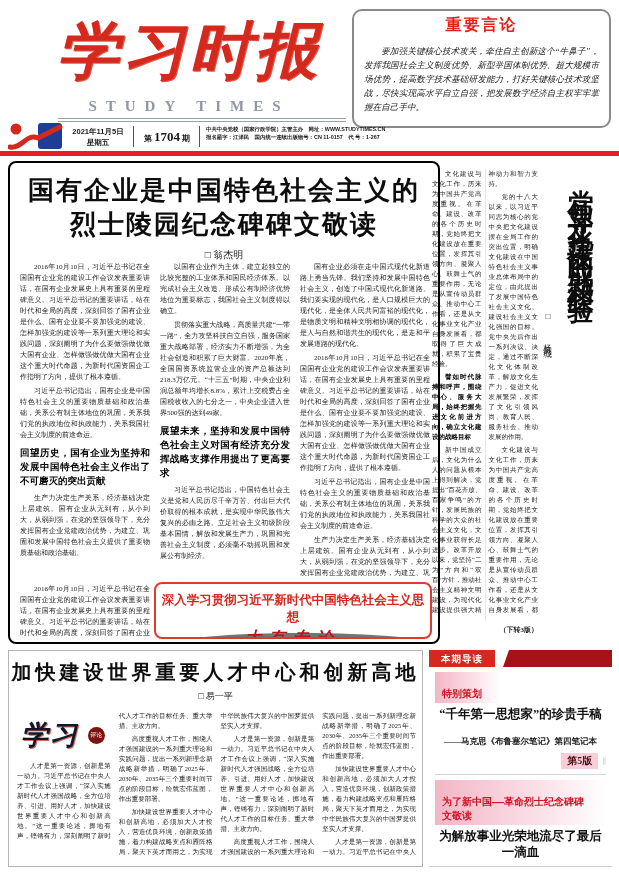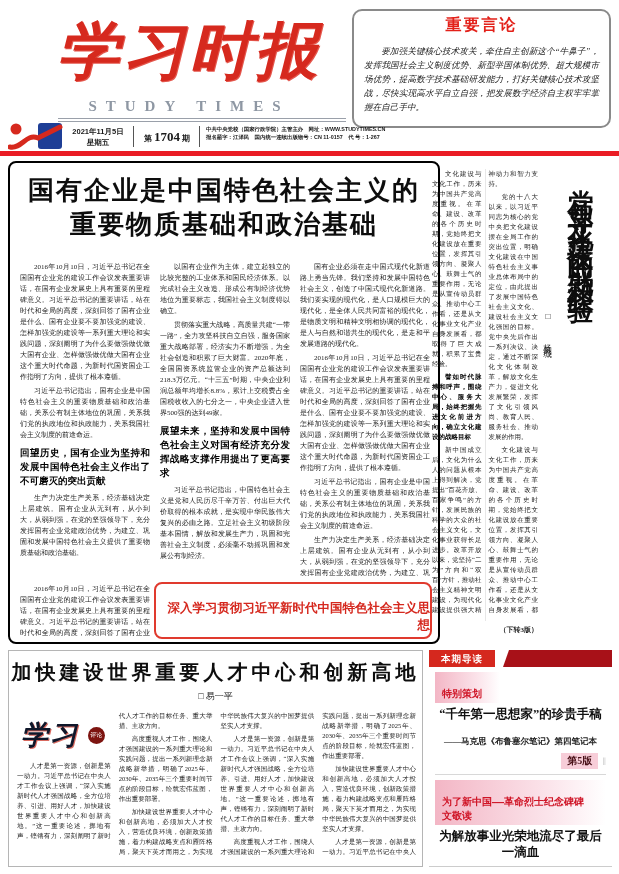--- a/index.html
+++ b/index.html
@@ -65,22 +65,22 @@
   .main-cols p, .stub p, .ra-cols p, .bot-cols p { margin:0 0 3px; text-indent:2em; }
   p.sub-h { font-family:"Liberation Sans",sans-serif; font-weight:bold;
     font-size:9.5px; line-height:14px; text-indent:0; margin:5px 0 5px; color:#000; }
   p.bold-p { font-weight:bold; color:#000; }
   .stub { position:absolute; left:10px; top:421px; width:130px; height:54px;
     overflow:hidden; font-size:7px; line-height:11px; text-align:justify; }
   .banner {
     position:absolute; left:144px; top:419px; width:278px; height:57px;
     border:2px solid #e03a2e; border-radius:8px; overflow:hidden; background:#fff;
   }
-  .banner-l1 { text-align:right; color:#d5281e; font-weight:bold; font-size:12.5px;
-    margin-top:16px; font-family:"Liberation Sans",sans-serif; }
+  .banner-l1 { text-align:center; color:#d5281e; font-weight:bold; font-size:12.5px;
+    margin-top:8px; font-family:"Liberation Sans",sans-serif; }
   .banner-swoosh { position:relative; height:28px; }
   .banner-swoosh svg { position:absolute; left:18px; top:4px; }
   .banner-l2 { position:absolute; left:0; top:2px; width:100%; text-align:center;
     color:#c30f1e; font-weight:bold; font-style:italic; font-size:16px; letter-spacing:8px; }
   
   .right-art { position:absolute; left:430px; top:163px; width:182px; height:480px; }
   .ra-cols { position:absolute; left:2px; top:6px; width:106px; height:452px;
     column-count:2; column-gap:7px; column-rule:1px solid #e7e7e7; overflow:hidden;
     font-size:6.5px; line-height:10px; text-align:justify; color:#222; }
   .ra-cont { position:absolute; left:48px; top:462px; width:60px; text-align:right;
@@ -160,21 +160,22 @@
   </div>
   <div class="sep sep2"></div>
   <div class="info-lines">
     <div>中共中央党校（国家行政学院）主管主办　网址：WWW.STUDYTIMES.CN</div>
     <div>报名题字：江泽民　国内统一连续出版物号：CN 11-0157　代 号：1-267</div>
   </div>
   <div class="red-rule"></div>
 
   <div class="main-box">
     <div class="main-hl">国有企业是中国特色社会主义的</div>
-    <div class="main-hl" style="margin-top:0;">重要物质基础和政治基础</div>
+    <div class="main-hl" style="margin-top:0;">烈士陵园纪念碑碑文敬读</div>
+    <div class="main-byline">□ 翁杰明</div>
     <div class="main-cols">
         <p>2016年10月10日，习近平总书记在全国国有企业党的建设工作会议发表重要讲话，在国有企业发展史上具有重要的里程碑意义。习近平总书记的重要讲话，站在时代和全局的高度，深刻回答了国有企业是什么、国有企业要不要加强党的建设、怎样加强党的建设等一系列重大理论和实践问题，深刻阐明了为什么要做强做优做大国有企业、怎样做强做优做大国有企业这个重大时代命题，为新时代国资国企工作指明了方向，提供了根本遵循。</p>
         <p>习近平总书记指出，国有企业是中国特色社会主义的重要物质基础和政治基础，关系公有制主体地位的巩固，关系我们党的执政地位和执政能力，关系我国社会主义制度的前途命运。</p>
         <p class="sub-h">回望历史，国有企业为坚持和发展中国特色社会主义作出了不可磨灭的突出贡献</p>
         <p>生产力决定生产关系，经济基础决定上层建筑。国有企业从无到有，从小到大，从弱到强，在党的坚强领导下，充分发挥国有企业党建政治优势，为建立、巩固和发展中国特色社会主义提供了重要物质基础和政治基础。</p>
         <p>以国有企业作为主体，建立起独立的比较完整的工业体系和国民经济体系。以完成社会主义改造、形成公有制经济优势地位为重要标志，我国社会主义制度得以确立。</p>
         <p>贯彻落实重大战略，高质量共建“一带一路”，全力攻坚科技自立自强，服务国家重大战略部署，经济实力不断增强，为全社会创造和积累了巨大财富。2020年底，全国国资系统监管企业的资产总额达到218.3万亿元。“十三五”时期，中央企业利润总额年均增长8.8%，累计上交税费占全国税收收入的七分之一，中央企业进入世界500强的达到49家。</p>
         <p class="sub-h">展望未来，坚持和发展中国特色社会主义对国有经济充分发挥战略支撑作用提出了更高要求</p>
         <p>习近平总书记指出，中国特色社会主义是党和人民历尽千辛万苦、付出巨大代价取得的根本成就，是实现中华民族伟大复兴的必由之路。立足社会主义初级阶段基本国情，解放和发展生产力，巩固和完善社会主义制度，必须毫不动摇巩固和发展公有制经济。</p>
         <p>国有企业必须在走中国式现代化新道路上勇当先锋。我们坚持和发展中国特色社会主义，创造了中国式现代化新道路。我们要实现的现代化，是人口规模巨大的现代化，是全体人民共同富裕的现代化，是物质文明和精神文明相协调的现代化，是人与自然和谐共生的现代化，是走和平发展道路的现代化。</p>

